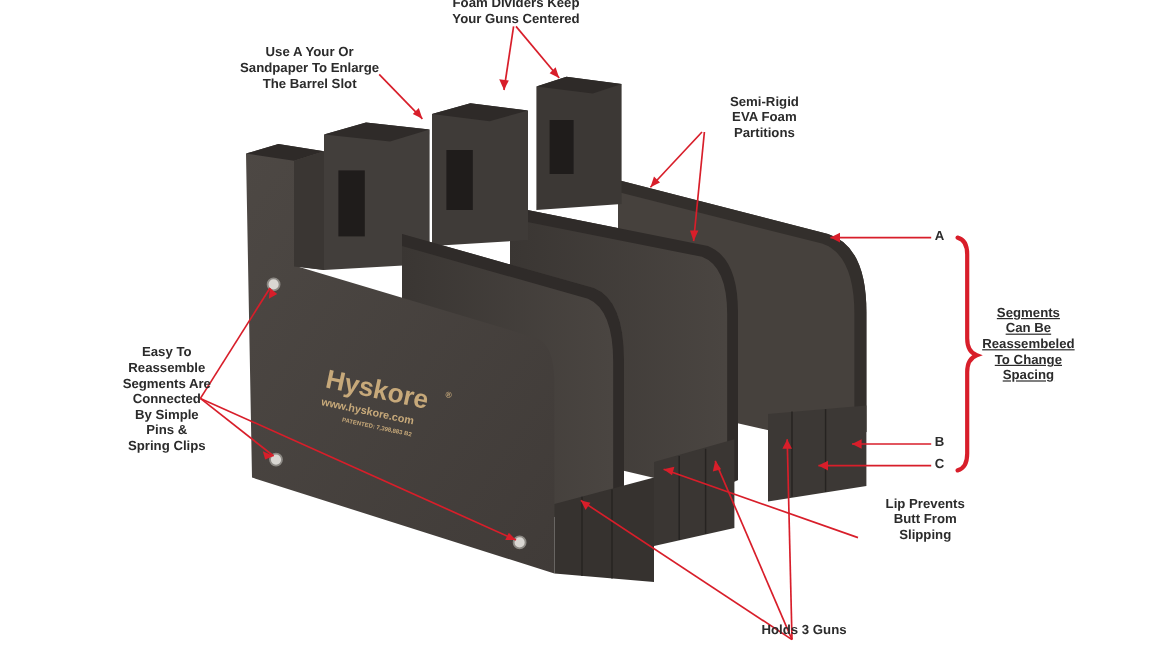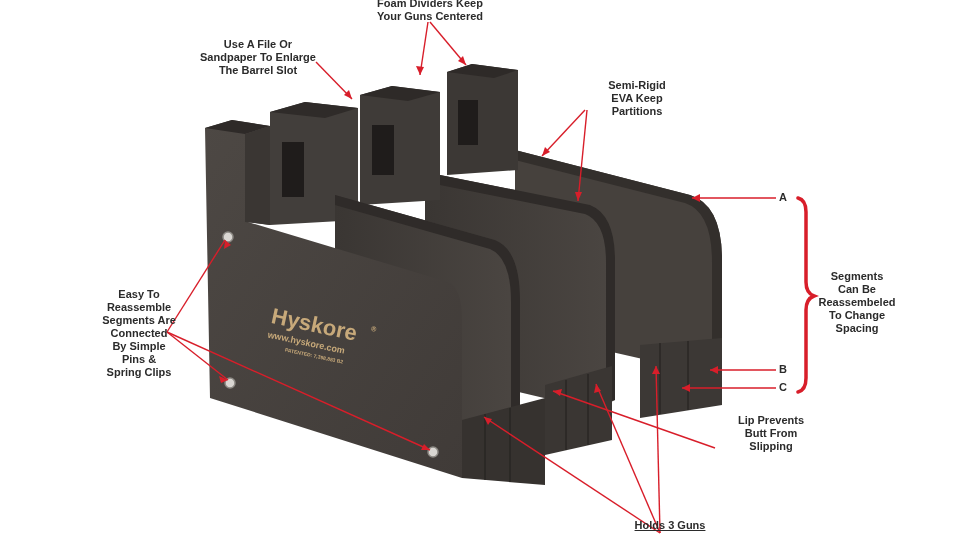--- a/index.html
+++ b/index.html
@@ -131,39 +131,39 @@
       <polygon points="484,417 488,425 492,419"></polygon>
       <polygon points="596,384 594,393 601,391"></polygon>
       <polygon points="656,366 652,374 660,374"></polygon>
     </g>
 
     <path d="M798 198 Q806 200 806 212 L806 282 Q806 293 814 296 Q806 299 806 310 L806 378 Q806 390 798 392" stroke="#d81e2a" stroke-width="3.5" fill="none" stroke-linecap="round"></path>
   </svg>
 
   <div class="label" style="left:370px;top:-3px;width:120px;">Foam Dividers Keep
 Your Guns Centered</div>
-  <div class="label" style="left:188px;top:38px;width:140px;">Use A File Or
+  <div class="label" style="left:188px;top:38px;width:140px;">Use A Your Or
 Sandpaper To Enlarge
 The Barrel Slot</div>
   <div class="label" style="left:592px;top:79px;width:90px;">Semi-Rigid
-EVA Keep
+EVA Foam
 Partitions</div>
-  <div class="label" style="left:812px;top:270px;width:90px;">Segments
+  <div class="label" style="left:812px;top:255px;width:90px;text-decoration:underline;">Segments
 Can Be
 Reassembeled
 To Change
 Spacing</div>
   <div class="label" style="left:84px;top:288px;width:110px;">Easy To
 Reassemble
 Segments Are
 Connected
 By Simple
 Pins &amp;
 Spring Clips</div>
   <div class="label" style="left:726px;top:414px;width:90px;">Lip Prevents
 Butt From
 Slipping</div>
-  <div class="label" style="left:620px;top:519px;width:100px;text-decoration:underline;">Holds 3 Guns</div>
+  <div class="label" style="left:620px;top:519px;width:100px;">Holds 3 Guns</div>
 
   <span class="letter" style="left:779px;top:191px;">A</span>
   <span class="letter" style="left:779px;top:363px;">B</span>
   <span class="letter" style="left:779px;top:381px;">C</span>
 </div>
 
 </body></html>

